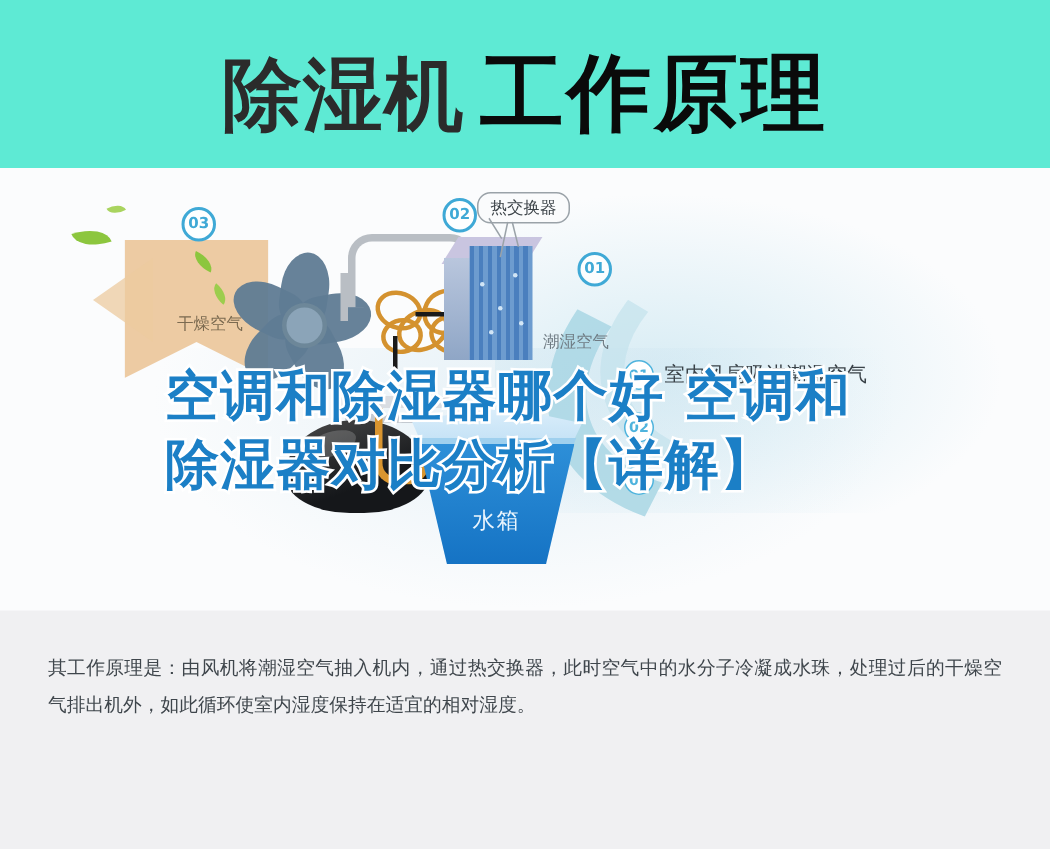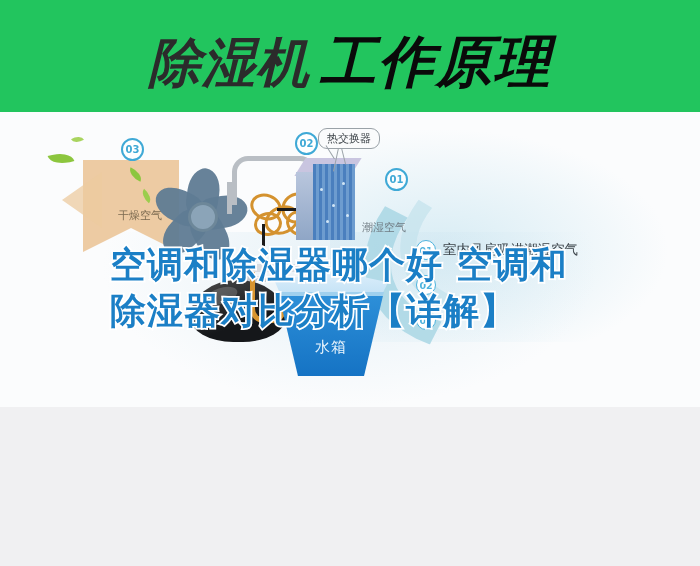--- a/index.html
+++ b/index.html
@@ -7,22 +7,21 @@
     width:700px;height:566px;
     background:#f0f0f2;
     font-family:"DejaVu Sans","Liberation Sans",sans-serif;
     overflow:hidden;
     position:relative;
   }
 
   
   .title-band{
     position:absolute;left:0;top:0;width:700px;height:118px;
-    background:#22c55e;
-    font-style:italic;
+    background:#5eead4;
   }
   .title-wrap{
     position:absolute;left:0;top:25px;width:700px;
     text-align:center;white-space:nowrap;
   }
   .title-a{
     font-size:53px;font-weight:bold;color:#2b2b2b;
     letter-spacing:1px;
     font-family:"DejaVu Sans","Liberation Sans",sans-serif;
   }
@@ -333,13 +332,14 @@
         <span class="legend-num">03</span>
       </div>
     </div>
 
   </div>
 </div>
 
 <div class="overlay">空调和除湿器哪个好 空调和除湿器对比分析【详解】</div>
 
 <div class="article">
+  <p class="para">其工作原理是：由风机将潮湿空气抽入机内，通过热交换器，此时空气中的水分子冷凝成水珠，处理过后的干燥空气排出机外，如此循环使室内湿度保持在适宜的相对湿度。</p>
 </div>
 
 </body></html>

